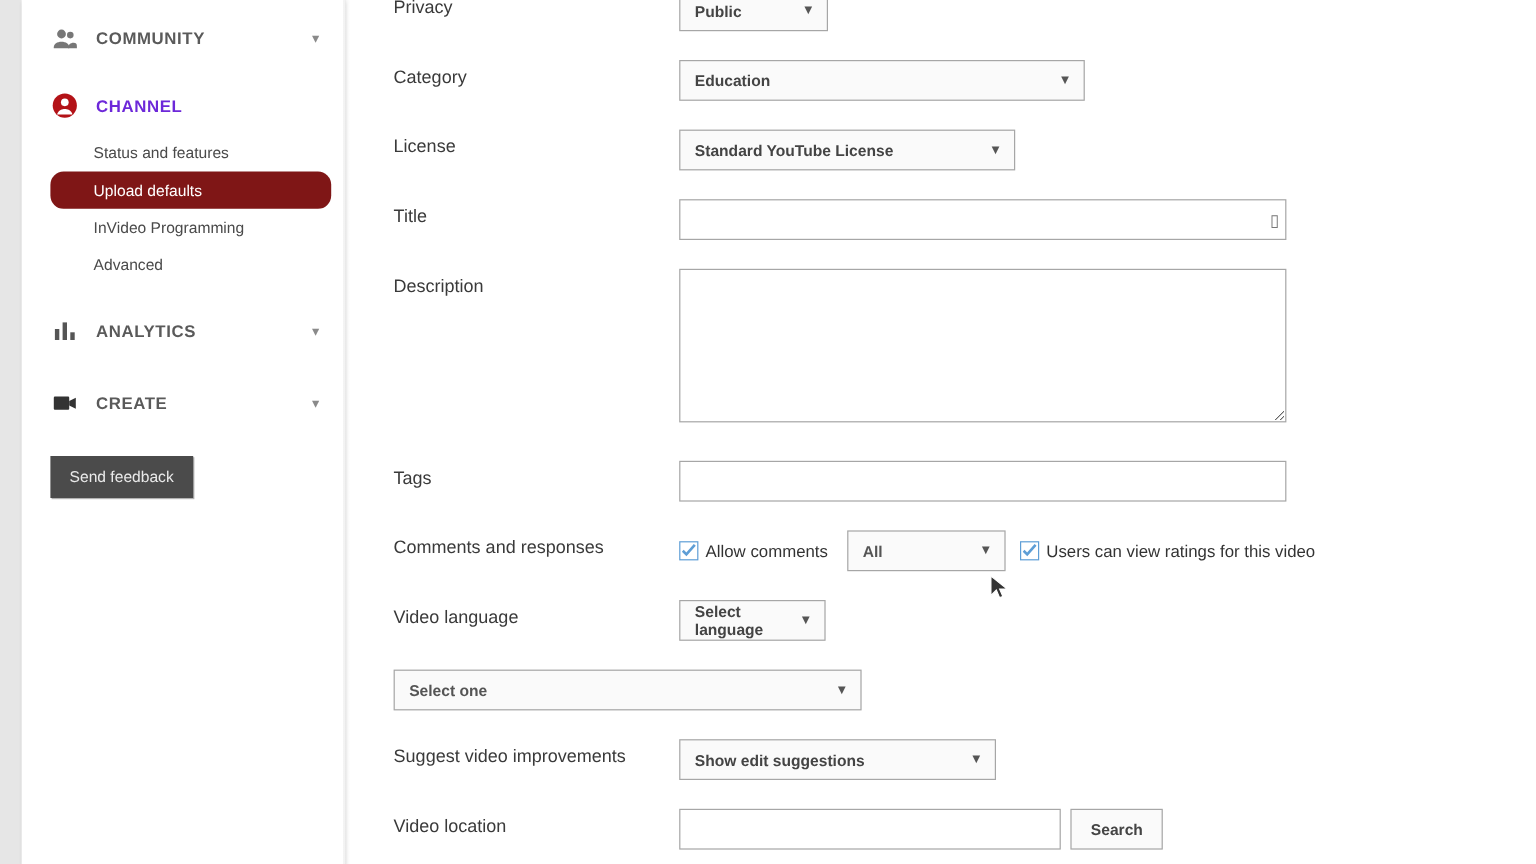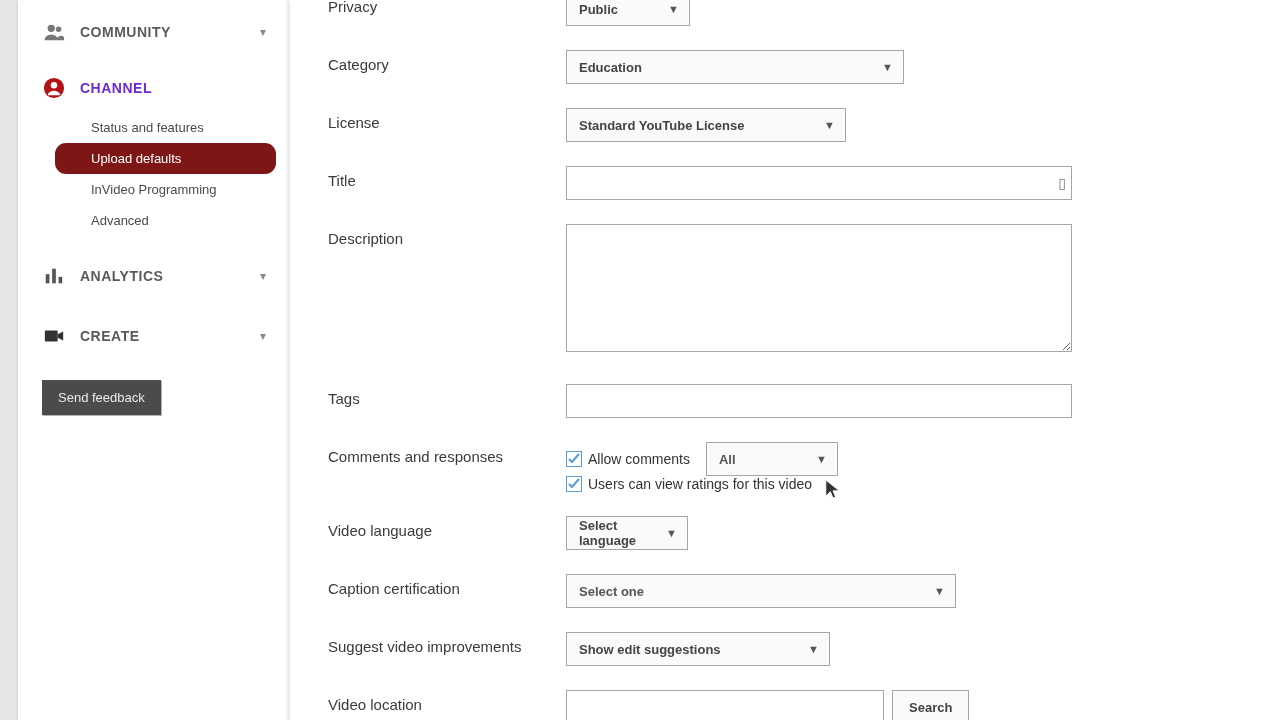--- a/index.html
+++ b/index.html
@@ -7,21 +7,21 @@
 .page { display: flex; }
 .sidebar { width: 270px; background: #fff; margin: 0 0 0 18px; padding: 10px 0; position: relative; min-height: 470px; box-shadow: 0 2px 3px rgba(0,0,0,0.15); }
 .sidebar::after { content:""; position:absolute; right:-4px; top:0; bottom:0; width:6px; background: linear-gradient(to right, rgba(0,0,0,0.06), transparent); }
 .nav-row { display:flex; align-items:center; padding: 10px 22px 10px 24px; cursor:pointer; color:#5a5a5a; }
 .nav-row .icon { width:24px; height:24px; margin-right:14px; display:inline-flex; align-items:center; justify-content:center; }
 .nav-row .label { font-size:14px; letter-spacing:0.5px; font-weight:600; }
 .chevron { margin-left:auto; font-size:12px; color:#8a8a8a; }
 .icon-community svg, .icon-channel svg, .icon-analytics svg, .icon-create svg { width:22px; height:22px; }
 .icon-channel { color:#b31217; }
 .channel-label { color:#6d28d9; font-weight:700; }
-.subnav { padding: 2px 0 8px 13px; }
+.subnav { padding: 2px 0 8px 0; }
 .sub-item { padding: 8px 10px 8px 60px; font-size:13px; color:#4a4a4a; cursor:pointer; }
 .sub-item.active { background:#7f1616; color:#fff; margin-left:24px; padding-left:36px; margin-right:12px;border-radius:11px; }
 .feedback-btn { margin: 22px 0 0 24px; background:#4b4b4b; color:#eaeaea; border:none; padding:10px 16px; font-size:13px; cursor:pointer; box-shadow: 1px 1px 0 rgba(0,0,0,0.3); }
 .main { flex:1; padding: 0 0 0 40px; background:#fff; min-height:720px; }
 .form-row { display:flex; align-items:flex-start; padding: 12px 0; }
 .form-row .flabel { width:238px; font-size:15px; color:#3a3a3a; padding-top: 6px; }
 .dd { border:1px solid #a6a6a6; background:#fafafa; display:inline-flex; align-items:center; height:34px; padding: 0 10px 0 12px; cursor:pointer; font-size:13px; font-weight:700; color:#444; position:relative; }
 .dd.light { font-weight:600; color:#555; }
 .dd .caret { margin-left:auto; color:#555; font-size:11px; padding-left:10px; }
 .dd-privacy { width:124px; }
@@ -32,21 +32,21 @@
 .dd-caption { width:390px; }
 .dd-suggest { width:264px;justify-content:space-between; }
 .text-input { border:1px solid #a6a6a6; height:34px; padding:0 30px 0 8px; width:506px; font-size:14px; position:relative; }
 .title-wrap { position:relative; display:inline-block; }
 .title-icon { position:absolute; right:6px; top:50%; transform:translateY(-50%); font-size:14px; color:#777; }
 textarea.text-input { height:128px; resize:both; padding:8px; }
 .cb-row { display:flex; align-items:center; gap:6px; }
 .cb { width:16px; height:16px; border:1.5px solid #5e9ed6; display:inline-flex; align-items:center; justify-content:center; background:#fff; }
 .cb svg { width:12px; height:12px; }
 .cb-lbl { font-size:14px; color:#333; }
-.comments-col { display:flex; flex-direction:column; }
+.comments-col { display:flex; flex-direction:row; gap:12px; }
 .search-btn { margin-left:8px; border:1px solid #a6a6a6; background:#fafafa; height:34px; padding:0 16px; font-size:13px; font-weight:700; color:#444; cursor:pointer; }
 .cursor-img { position:absolute; left:824px; top:478px; width:18px; height:22px; pointer-events:none; }
 </style>
 </head>
 <body>
 
 <div class="page">
   <div class="sidebar">
 
     <div class="nav-row">
@@ -184,21 +184,20 @@
 
     <div class="form-row">
       <div class="flabel">Video language</div>
       <div class="dd dd-lang">
         <span>Select language</span>
         <span class="caret">▼</span>
       </div>
     </div>
 
     <div class="form-row">
-      <div class="flabel">Caption certification</div>
       <div class="dd dd-caption light">
         <span>Select one</span>
         <span class="caret">▼</span>
       </div>
     </div>
 
     <div class="form-row">
       <div class="flabel">Suggest video improvements</div>
       <div class="dd dd-suggest">
         <span>Show edit suggestions</span>

